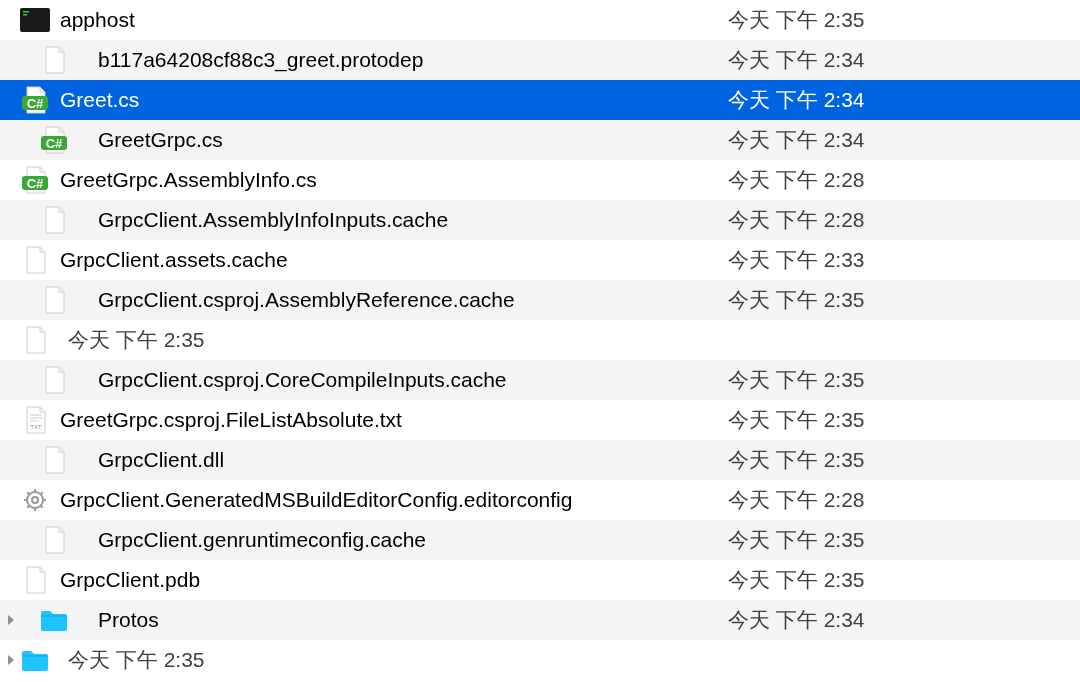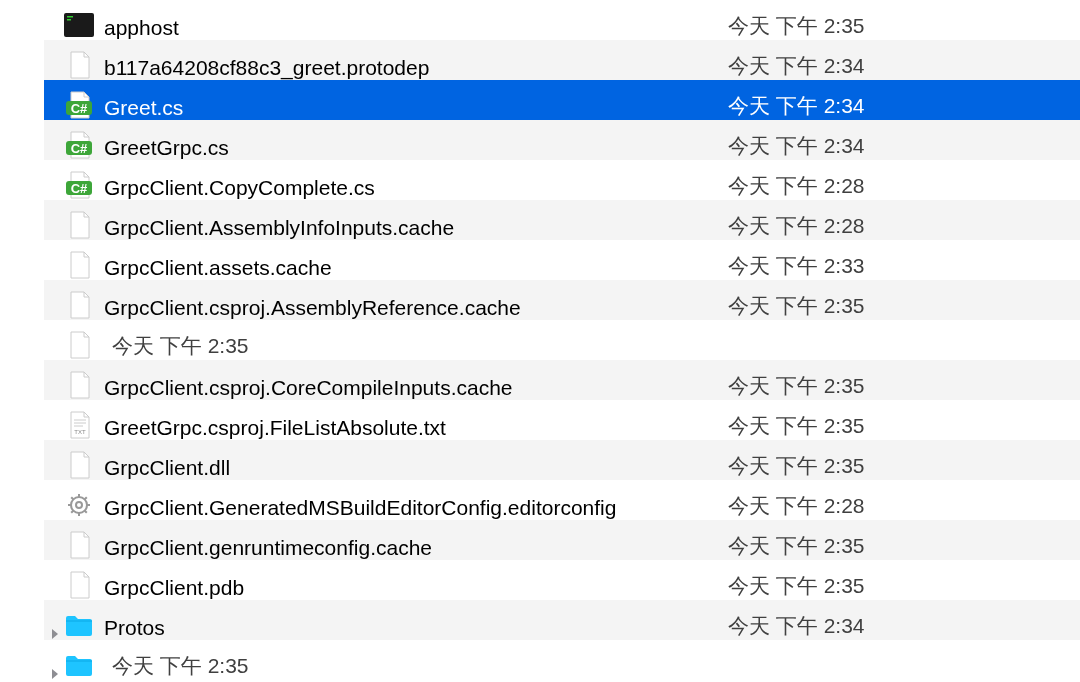--- a/index.html
+++ b/index.html
@@ -9,27 +9,27 @@
     }
     body {
       font-family: -apple-system, BlinkMacSystemFont, "Helvetica Neue", Arial, sans-serif;
       font-size: 21px;
       color: #000;
       background: #fff;
       width: 1080px;
     }
     .file-row {
       display: flex;
-      align-items: flex-end;
+      align-items: center;
       height: 40px;
       padding-left: 4px;
-      margin-left: 44px;
     }
     .file-row.alt {
       background: #f4f4f4;
+      gap: 19px;
     }
     .file-row.selected {
       background: #0064e1;
       color: #fff;
     }
     .disclosure {
       width: 14px;
       display: flex;
       align-items: center;
       justify-content: center;
@@ -126,21 +126,21 @@
     <div class="file-row">
       <div class="disclosure"></div>
       <div class="icon">
         <svg viewBox="0 0 30 30">
           <path d="M7 2 h13 l5 5 v21 h-18 z" fill="#fff" stroke="#ccc" stroke-width="1"></path>
           <path d="M20 2 v5 h5" fill="none" stroke="#ccc" stroke-width="1"></path>
           <rect x="2" y="11" width="26" height="14" rx="3" fill="#3da639"></rect>
           <text x="15" y="23" font-size="13" font-weight="bold" fill="#fff" text-anchor="middle" font-family="Arial">C#</text>
         </svg>
       </div>
-      <div class="filename">GrpcClient.CopyComplete.cs</div>
+      <div class="filename">GreetGrpc.AssemblyInfo.cs</div>
       <div class="date">今天 下午 2:28</div>
     </div>
     <div class="file-row alt">
       <div class="disclosure"></div>
       <div class="icon">
         <svg viewBox="0 0 30 30">
           <path d="M7 2 h13 l5 5 v21 h-18 z" fill="#fff" stroke="#ccc" stroke-width="1"></path>
           <path d="M20 2 v5 h5" fill="none" stroke="#ccc" stroke-width="1"></path>
         </svg>
       </div>

